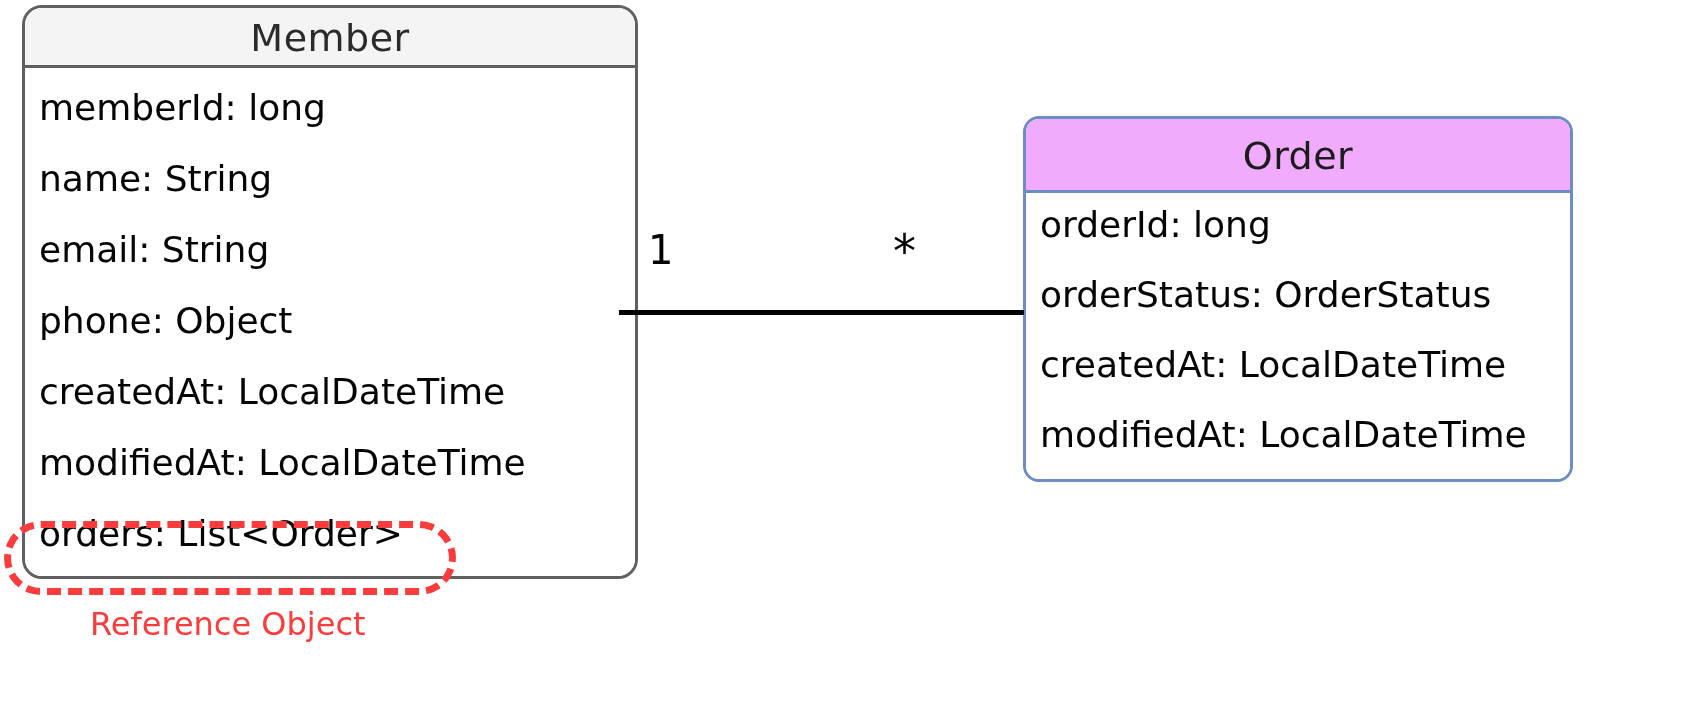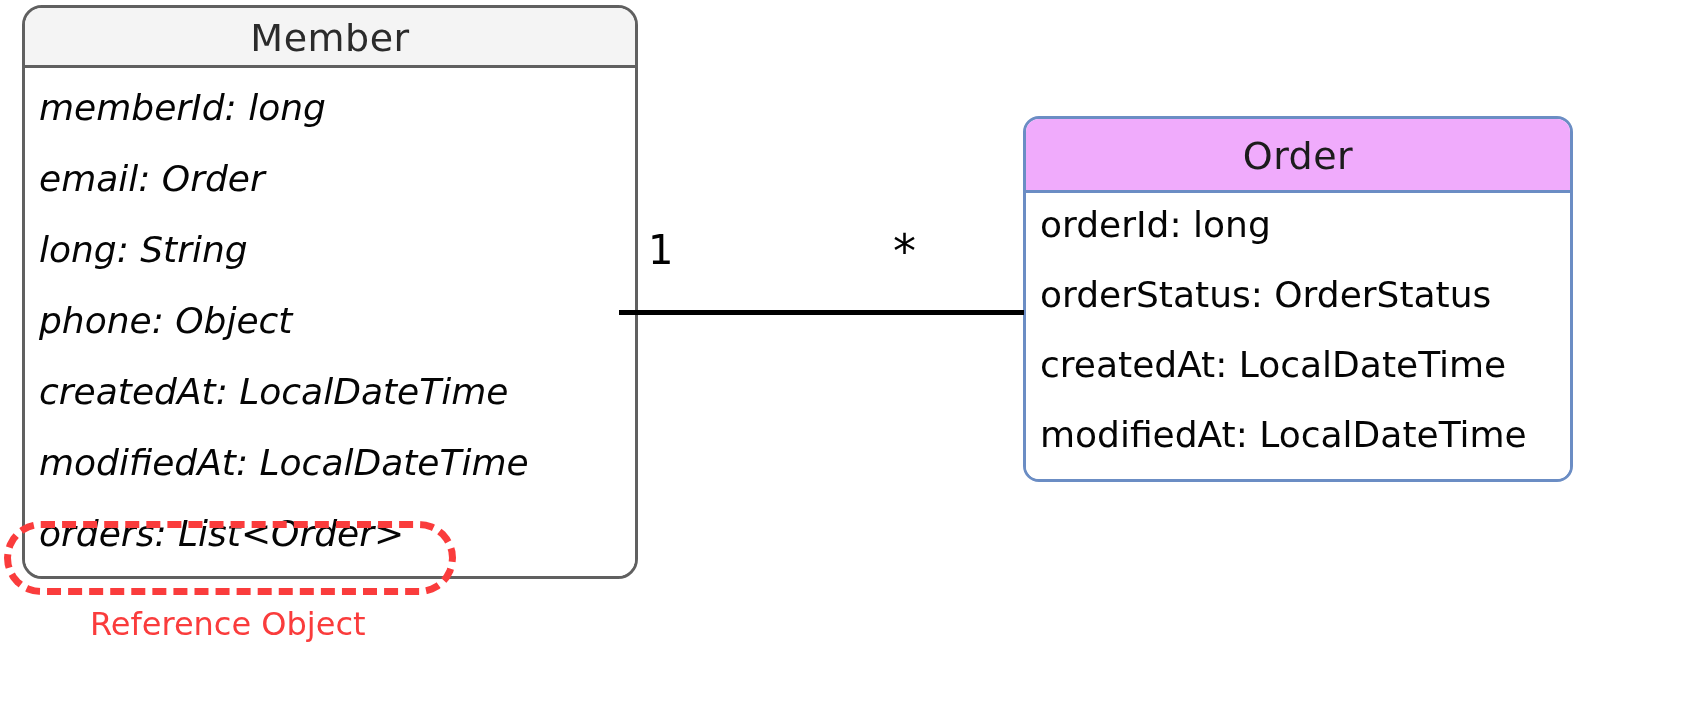--- a/index.html
+++ b/index.html
@@ -59,21 +59,20 @@
     height: 60px;
     line-height: 60px;
     background: #f4f4f4;
     border-bottom: 3px solid #606060;
     color: #2b2b2b;
     font-size: 38px;
   }
   #member-box .class-body {
     height: 508px;
     padding: 22px 0 0 14px;
-    font-style: italic;
   }
   #member-box .attr {
     font-size: 36px;
     height: 71px;
   }
 
   
   #order-box {
     left: 1023px;
     top: 116px;
@@ -144,22 +143,22 @@
 </style>
 </head>
 <body>
 
 <div id="canvas">
 
   <div class="class-box" id="member-box">
     <div class="class-header">Member</div>
     <div class="class-body">
       <div class="attr">memberId: long</div>
-      <div class="attr">email: Order</div>
-      <div class="attr">long: String</div>
+      <div class="attr">name: String</div>
+      <div class="attr">email: String</div>
       <div class="attr">phone: Object</div>
       <div class="attr">createdAt: LocalDateTime</div>
       <div class="attr">modifiedAt: LocalDateTime</div>
       <div class="attr">orders: List&lt;Order&gt;</div>
     </div>
   </div>
 
   <div class="class-box" id="order-box">
     <div class="class-header">Order</div>
     <div class="class-body">

